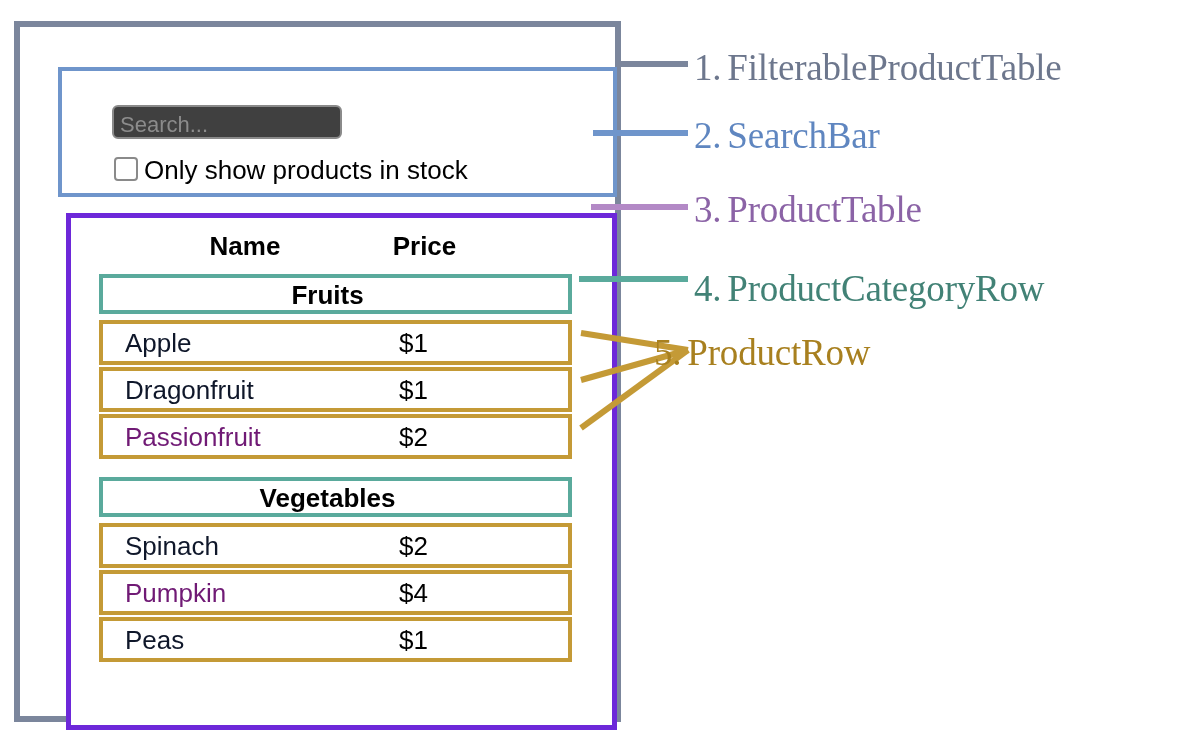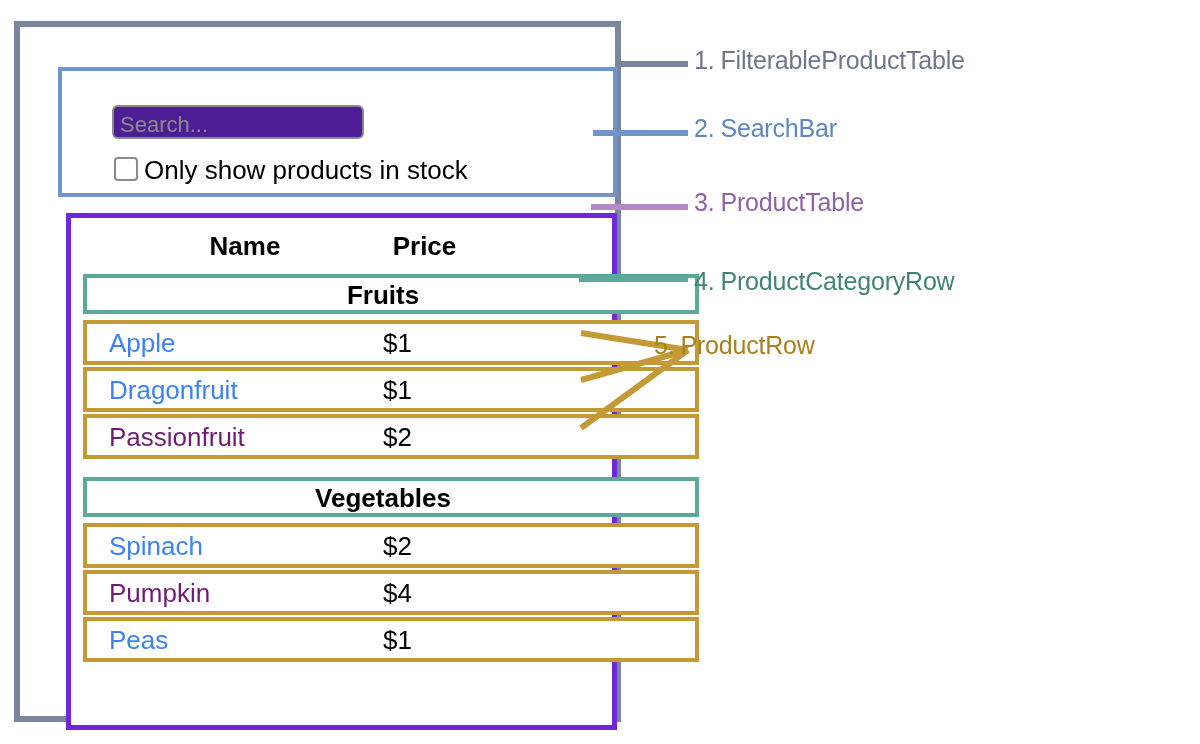--- a/index.html
+++ b/index.html
@@ -43,25 +43,25 @@
     width: 559px;
     height: 130px;
     border: 4px solid #6f95cb;
     background: #ffffff;
     box-sizing: border-box;
   }
   .search-input {
     position: absolute;
     left: 50px;
     top: 34px;
-    width: 252px;
+    width: 230px;
     height: 34px;
     border: 2px solid #8a8a8a;
     border-radius: 6px;
-    background: #4c1d95;
+    background: #404040;
     box-sizing: border-box;
     font-family: "Liberation Sans", sans-serif;
     font-size: 22px;
     color: #8c8c8c;
     line-height: 30px;
     padding: 6px 0 0 6px;
     outline: none;
   }
   .search-input::placeholder { color: #8c8c8c; opacity: 1; }
 
@@ -127,23 +127,23 @@
     width: 155px;
     text-align: center;
     font-family: "Liberation Sans", sans-serif;
     font-weight: bold;
     font-size: 26px;
     color: #000000;
   }
 
   .rows-area {
     position: absolute;
-    left: 12px;
+    left: 28px;
     top: 56px;
-    width: 616px;
+    width: 473px;
   }
 
   
   .category-row {
     position: relative;
     height: 40px;
     border: 4px solid #5aaa9c;
     box-sizing: border-box;
     background: #ffffff;
     display: flex;
@@ -170,21 +170,21 @@
     background: #ffffff;
     margin-bottom: 2px;
   }
   .product-row .cell-name {
     position: absolute;
     left: 22px;
     top: 50%;
     transform: translateY(-50%);
     font-family: "Liberation Sans", sans-serif;
     font-size: 26px;
-    color: #3b82f6;
+    color: #0f172a;
     white-space: nowrap;
   }
   .product-row .cell-name.out-of-stock { color: #701a75; }
   .product-row .cell-price {
     position: absolute;
     left: 296px;
     top: 50%;
     transform: translateY(-50%);
     font-family: "Liberation Sans", sans-serif;
     font-size: 26px;
@@ -194,22 +194,22 @@
 
   
   #leaders {
     position: absolute;
     left: 0; top: 0;
     width: 1200px; height: 744px;
     pointer-events: none;
   }
   .legend-label {
     position: absolute;
-    font-family: Liberation Sans, sans-serif;
-    font-size: 25px;
+    font-family: Liberation Serif, serif;
+    font-size: 37px;
     white-space: nowrap;
     letter-spacing: -0.2px;
   }
   .legend-label .num { margin-right: 6px; }
   .lbl1 { left: 694px; top: 46px;  color: #6d778d; }
   .lbl2 { left: 694px; top: 114px; color: #5f86c0; }
   .lbl3 { left: 694px; top: 188px; color: #8b63a6; }
   .lbl4 { left: 694px; top: 261px; color: #428276; margin-top: 6px; }
   .lbl5 { left: 654px; top: 331px; color: #a8801f; }
 </style>

